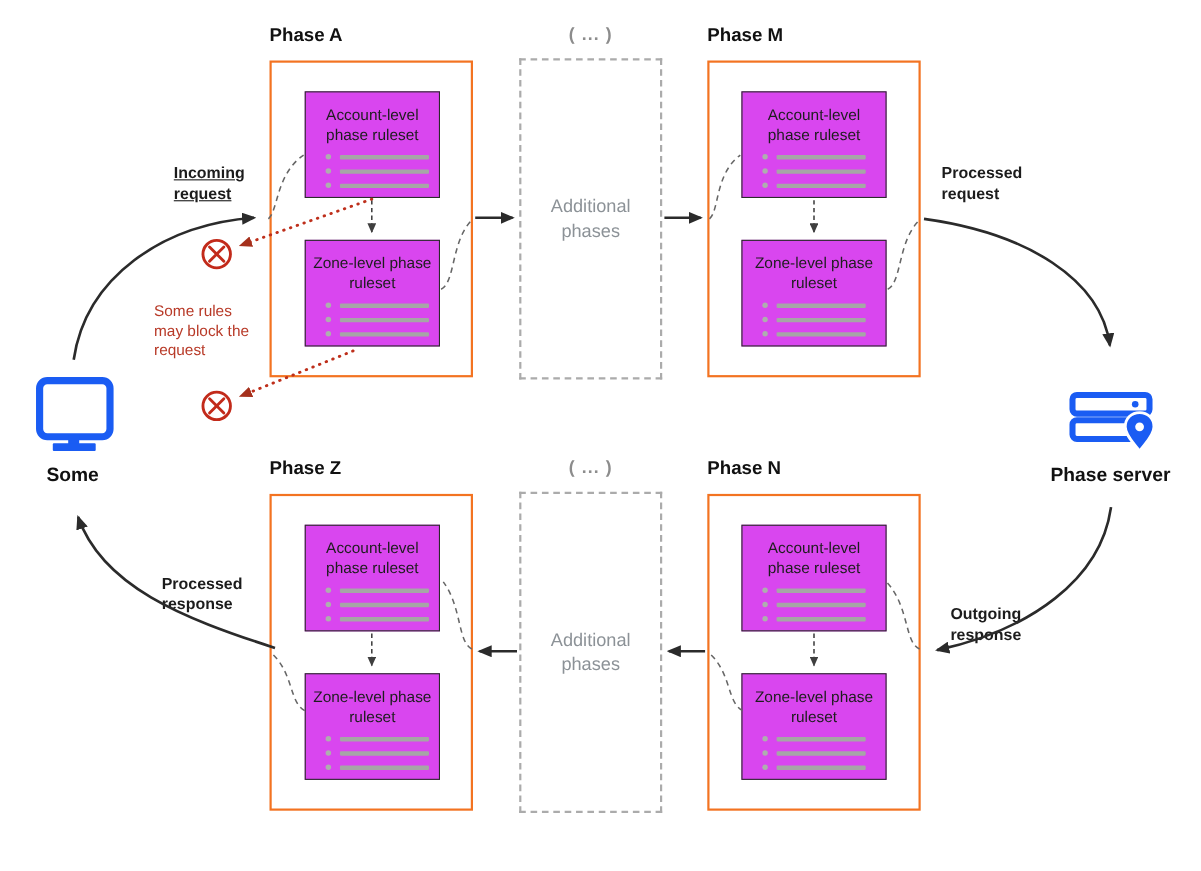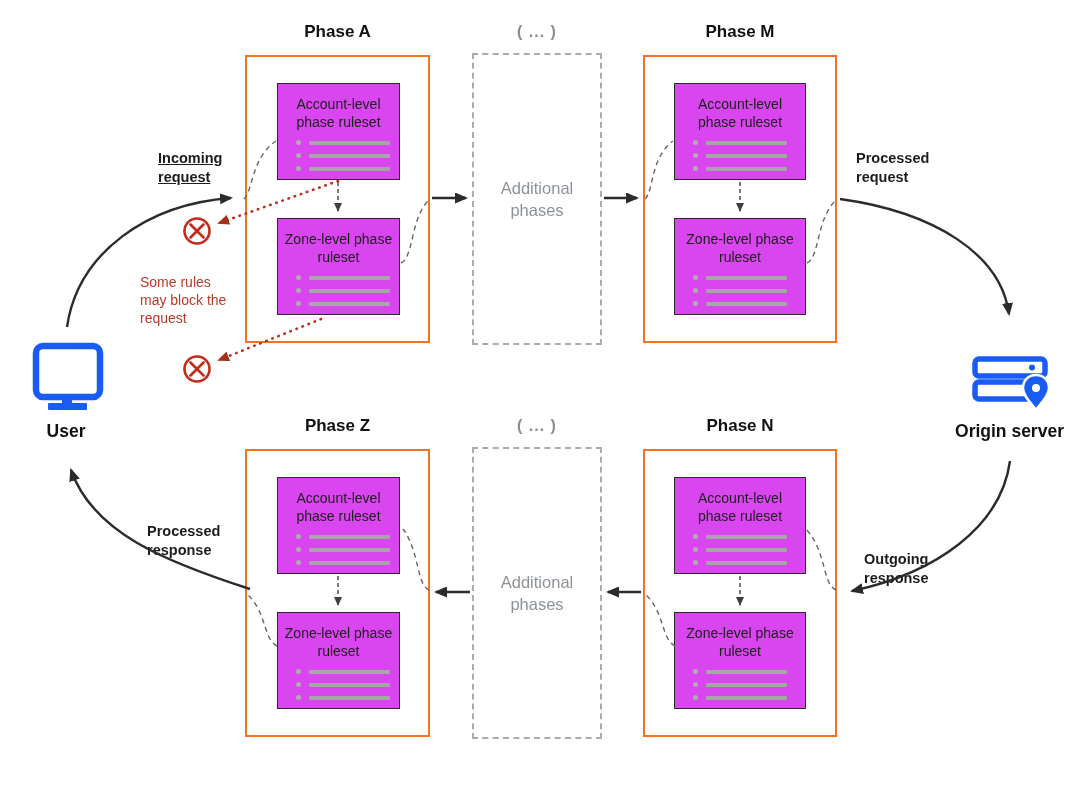--- a/index.html
+++ b/index.html
@@ -3,21 +3,21 @@
 <meta charset="utf-8">
 <style>
   html,body{margin:0;padding:0;background:#ffffff;}
   #canvas{
     position:relative;width:1092px;height:792px;background:#ffffff;overflow:hidden;
     font-family:"Liberation Sans", sans-serif;color:#1c1c1c;
   }
   .abs{position:absolute;box-sizing:border-box;}
   
   .phase-box{border:2.5px solid #F37321;background:#ffffff;z-index:1;}
-  .phase-title{font-weight:bold;font-size:17px;text-align:center;color:#111;z-index:3;}
+  .phase-title{font-weight:bold;font-size:17px;text-align:left;color:#111;z-index:3;}
   
   .dashed-box{border:2px dashed #ABABAB;background:#ffffff;z-index:1;
     display:flex;align-items:center;justify-content:center;}
   .dashed-box .dashed-label{color:#8C9297;font-size:16.5px;text-align:center;line-height:22px;width:100px;}
   .ellipsis-label{color:#8C8C8C;font-weight:bold;font-size:16px;text-align:center;letter-spacing:1px;z-index:3;}
   
   .ruleset-card{border:1.5px solid #2b2b2b;background:#d946ef;z-index:2;padding-top:11px;}
   .ruleset-title{font-size:14px;line-height:18px;text-align:center;color:#1d1d1d;padding:0 6px;}
   .ruleset-list{margin-top:9px;display:flex;flex-direction:column;gap:8px;padding-left:18px;}
   .ruleset-row{display:flex;align-items:center;gap:8px;}
@@ -192,22 +192,22 @@
         </div>
     </div>
   </div>
 
   <div class="abs flow-label" style="left:158px;top:149px;width:95px;text-decoration:underline;">Incoming request</div>
   <div class="abs flow-label" style="left:856px;top:149px;width:100px;">Processed request</div>
   <div class="abs flow-label" style="left:864px;top:522px;width:100px;margin-top:28px;">Outgoing response</div>
   <div class="abs flow-label" style="left:147px;top:522px;width:100px;">Processed response</div>
   <div class="abs block-note" style="left:140px;top:273px;width:92px;">Some rules may block the request</div>
 
-  <div class="abs endpoint-label" style="left:26px;top:421px;width:80px;">User</div>
-  <div class="abs endpoint-label" style="left:947px;top:421px;width:125px;">Origin server</div>
+  <div class="abs endpoint-label" style="left:26px;top:421px;width:80px;">Some</div>
+  <div class="abs endpoint-label" style="left:947px;top:421px;width:125px;">Phase server</div>
 
   <svg class="connector-layer" width="1092" height="792" viewBox="0 0 1092 792">
     <defs>
       <marker id="arrow-black" markerUnits="userSpaceOnUse" markerWidth="13" markerHeight="11" refX="11" refY="5.5" orient="auto">
         <path d="M0,0 L13,5.5 L0,11 Z" fill="#2b2b2b"></path>
       </marker>
       <marker id="arrow-small-gray" markerUnits="userSpaceOnUse" markerWidth="9" markerHeight="8" refX="8" refY="4" orient="auto">
         <path d="M0,0 L9,4 L0,8 Z" fill="#3f3f3f"></path>
       </marker>
       <marker id="arrow-red" markerUnits="userSpaceOnUse" markerWidth="12" markerHeight="10" refX="10" refY="5" orient="auto">

